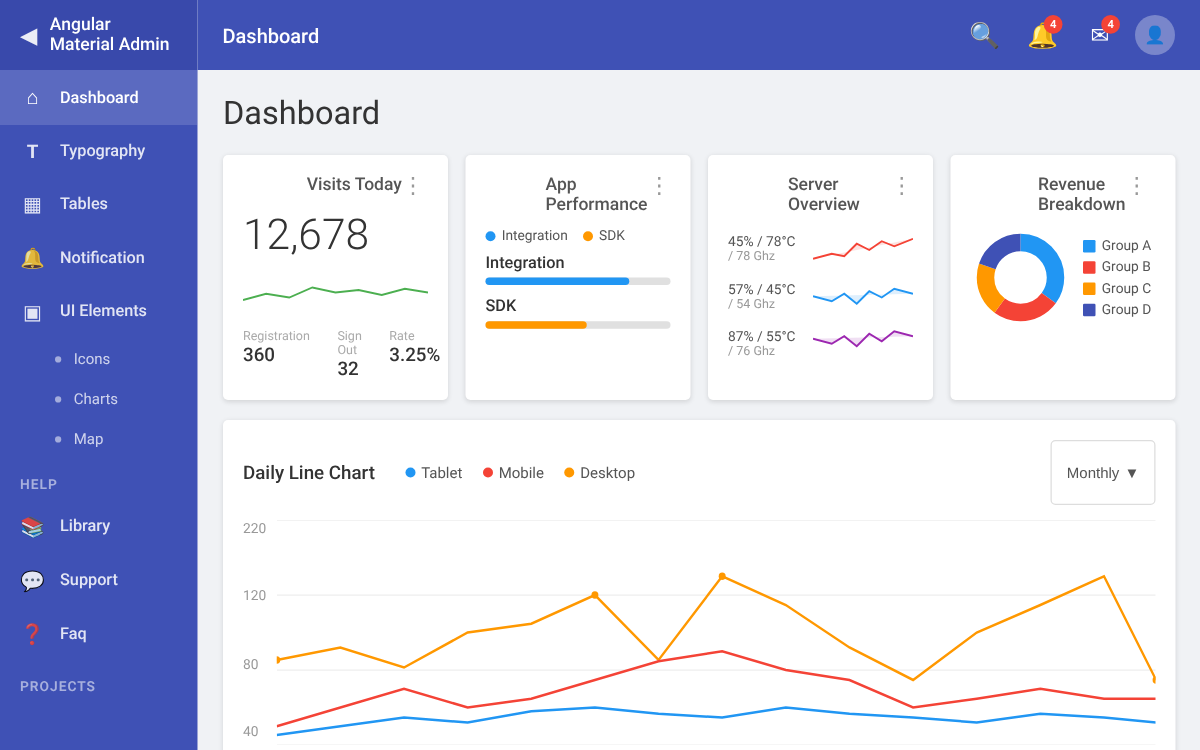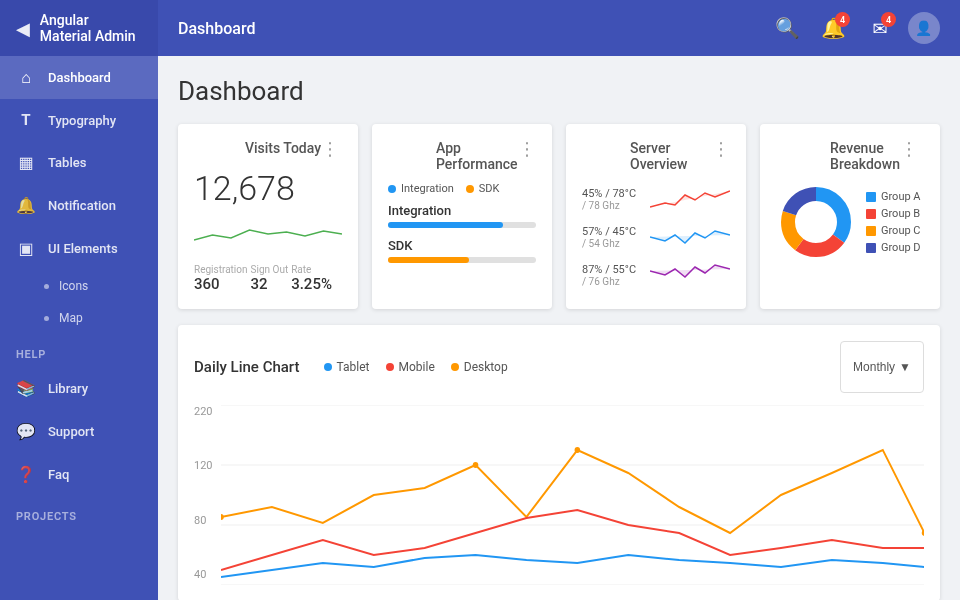--- a/index.html
+++ b/index.html
@@ -164,21 +164,21 @@
       justify-content: center;
       margin-bottom: 10px;
       margin-left: 48px;
     }
     .card-title { font-size: 14px; color: #555; font-weight: 500; }
     .card-menu { font-size: 18px; color: #999; cursor: pointer; line-height: 1; }
 
     
     .big-number { font-size: 34px; font-weight: 300; color: #333; margin: 6px 0 12px; }
     .sparkline { width: 100%; height: 30px; margin-bottom: 10px; }
-    .stats-row { display: flex; gap: 3px; font-size: 11px; color: #777; }
+    .stats-row { display: flex; gap: 22px; font-size: 11px; color: #777; }
     .stat-item { display: flex; flex-direction: column; }
     .stat-label { font-size: 10px; color: #aaa; }
     .stat-value { font-size: 15px; color: #333; font-weight: 500; }
 
     
     .legend-row { display: flex; gap: 12px; margin-bottom: 8px; }
     .legend-item { display: flex; align-items: center; gap: 5px; font-size: 11px; color: #555; }
     .legend-dot { width: 8px; height: 8px; border-radius: 50%; }
     .perf-bar-container { margin-top: 8px; }
     .perf-label { font-size: 13px; color: #333; margin-bottom: 4px; font-weight: 500; }
@@ -258,20 +258,24 @@
     <span class="icon">▣</span>
     <span>UI Elements</span>
   </div>
 
   <div class="sidebar-sub-item">
     <span class="dot"></span>
     <span>Icons</span>
   </div>
   <div class="sidebar-sub-item">
     <span class="dot"></span>
+    <span>Charts</span>
+  </div>
+  <div class="sidebar-sub-item">
+    <span class="dot"></span>
     <span>Map</span>
   </div>
 
   <div class="section-label">HELP</div>
   <div class="sidebar-item">
     <span class="icon">📚</span>
     <span>Library</span>
   </div>
   <div class="sidebar-item">
     <span class="icon">💬</span>

